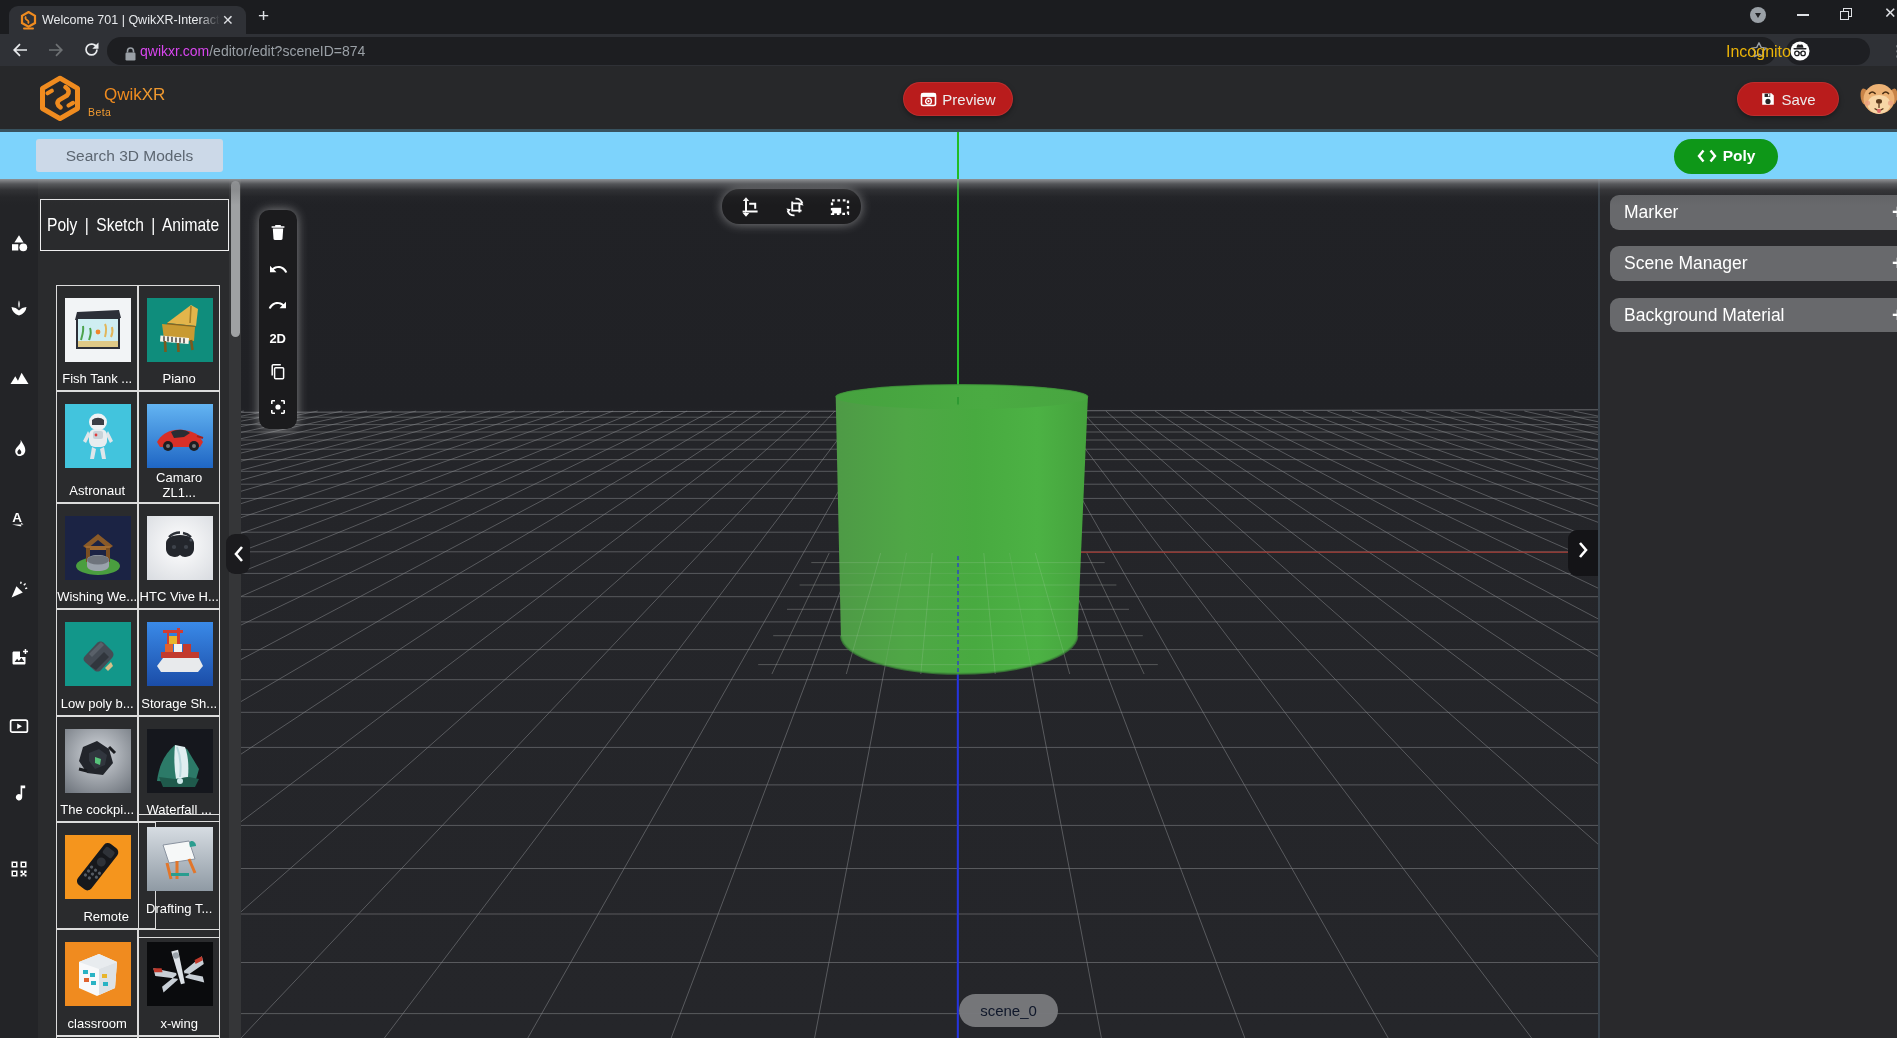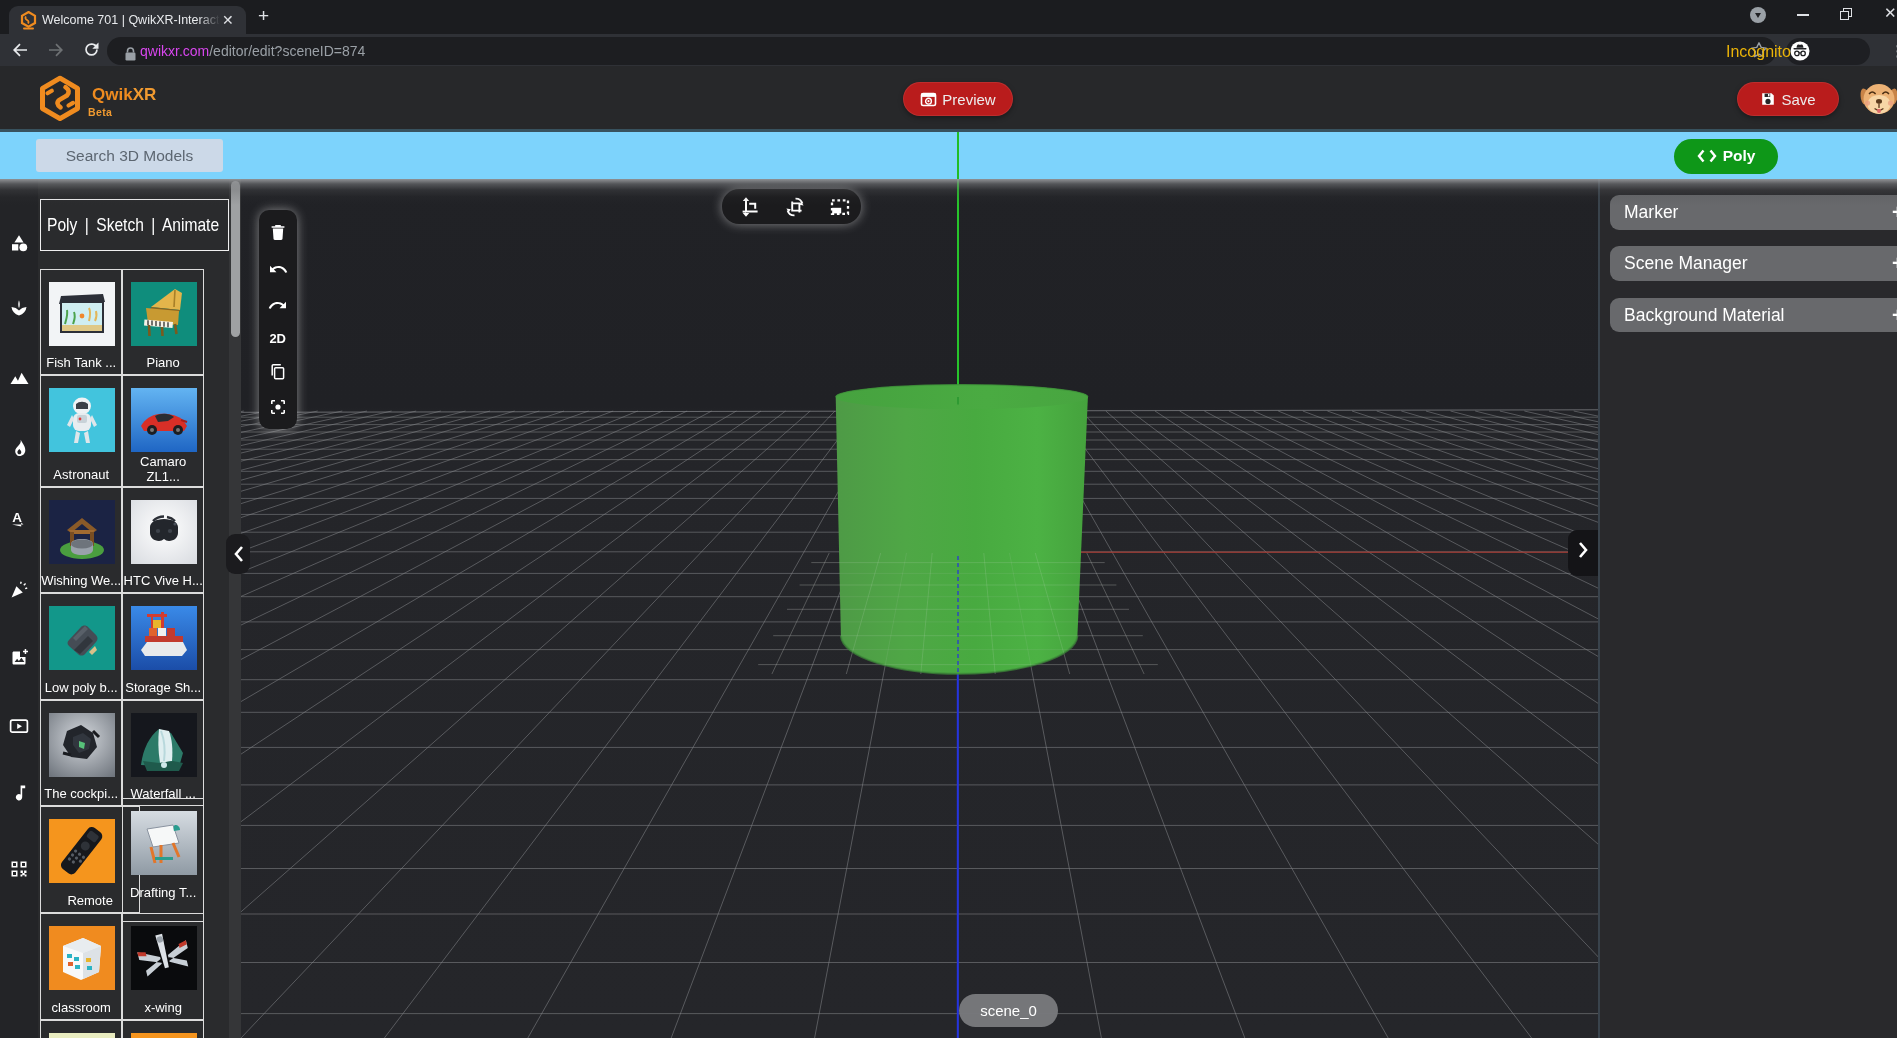--- a/index.html
+++ b/index.html
@@ -11,32 +11,32 @@
 .hbtn{position:absolute;height:34px;border-radius:17px;background:#b91c1c;border:1px solid rgba(255,255,255,0.08);box-shadow:0 2px 5px rgba(0,0,0,0.35);color:#ededed;font-size:15px;display:flex;align-items:center;justify-content:center;gap:5px}
 #tealline{position:absolute;left:0;top:129px;width:1897px;height:2.5px;background:#38525e}
 #searchrow{position:absolute;left:0;top:131.5px;width:1897px;height:47.5px;background:#7dd3fc}
 #searchinput{position:absolute;left:36px;top:7.5px;width:187px;height:33px;background:#ccd9e8;border-radius:3px;color:#5c6671;font-size:15.5px;text-align:center;line-height:33px}
 #codebtn{position:absolute;left:1674px;top:7px;width:104px;height:35px;border-radius:17.5px;background:#0e9718;color:#fff;display:flex;align-items:center;justify-content:center;gap:6px;font-size:15.5px;font-weight:bold}
 #main{position:absolute;left:0;top:179px;width:1897px;height:859px;background:#2a2b2d}
 #rail{position:absolute;left:0;top:0;width:38px;height:859px;background:#232427}
 .ric{position:absolute;left:9px}
 #panel{position:absolute;left:38px;top:0;width:192px;height:859px;background:#2a2b2d}
 #polybox{position:absolute;left:2px;top:19.5px;width:189px;height:52px;border:1px solid #f0f0f0;color:#fff;font-size:19px;line-height:50px;padding-left:6px;white-space:nowrap;overflow:hidden}
-.cell{position:absolute;border:1px solid #dcdcdc;margin:0}
+.cell{position:absolute;border:1px solid #dcdcdc;margin:16px}
 .cap{position:absolute;left:0;width:100%;text-align:center;color:#fff;font-size:13px;line-height:15px}
 #sbtrack{position:absolute;left:229px;top:0;width:12px;height:859px;background:#353638}
 #sbthumb{position:absolute;left:230.5px;top:2px;width:9px;height:156px;border-radius:4.5px;background:#9fa1a3}
 #canvas{position:absolute;left:240px;top:0;width:1358px;height:859px;overflow:hidden}
 #topband{position:absolute;left:0;top:0;width:1897px;height:26px;background:linear-gradient(180deg,rgba(150,152,155,0.95) 0px,rgba(125,127,130,0.55) 5px,rgba(88,89,92,0.28) 11px,rgba(60,61,64,0.1) 18px,rgba(60,61,64,0) 26px);pointer-events:none}
 #toptools{position:absolute;left:722px;top:9.5px;width:139px;height:35px;border-radius:17px;background:#1b1b1d;box-shadow:0 0 11px rgba(255,255,255,0.45)}
 #lefttools{position:absolute;left:259px;top:31px;width:38px;height:219px;border-radius:10px;background:#1b1b1d;box-shadow:0 0 11px rgba(255,255,255,0.45)}
 .tic{position:absolute;left:9px}
 #lchev{position:absolute;left:226px;top:355px;width:24px;height:40px;border-radius:9px;background:#1b1b1e}
 #rchev{position:absolute;left:1568px;top:351px;width:30px;height:46px;border-radius:9px 0 0 9px;background:#141417}
-#scenepill{position:absolute;left:959px;top:815px;width:99px;height:33px;border-radius:16.5px;background:rgba(120,121,124,0.97);color:#ffffff;font-size:15px;text-align:center;line-height:33px}
+#scenepill{position:absolute;left:959px;top:815px;width:99px;height:33px;border-radius:16.5px;background:rgba(120,121,124,0.97);color:#0f172a;font-size:15px;text-align:center;line-height:33px}
 #rightpanel{position:absolute;left:1598px;top:0;width:299px;height:859px;background:#29292c;overflow:hidden;border-left:2px solid #39434c}
 .acc{position:absolute;left:10px;width:300px;height:34.5px;border-radius:9px;background:#68696c;color:#fff;font-size:17.5px;line-height:34.5px;padding-left:14px}
 .acc .plus{position:absolute;left:282px;top:0;font-weight:bold;font-size:20px}
 .chev{display:block;margin:11px auto}
 </style></head>
 <body>
 <div id="tabstrip">
   <div id="tab">
     <div style="position:absolute;left:11px;top:5px"><svg width="17" height="19" viewBox="0 0 17 19" style="">
           <path d="M8.5 1 L15 4.8 V12 L8.5 15.8 L2 12 V4.8 Z" fill="none" stroke="#ef8b1f" stroke-width="2.2"></path>
@@ -85,22 +85,22 @@
       </svg></div>
   <div style="position:absolute;left:1726px;top:9px;color:#eab308;font-size:16px">Incognito</div>
   <div style="position:absolute;left:1890px;top:8px;color:#e8eaed;font-size:15px">⋮</div>
 </div>
 <div id="appheader">
   <div style="position:absolute;left:37px;top:9px"><svg width="46" height="46" viewBox="0 0 46 46" style="">
         <path d="M23 3.2 L40.5 13.3 V33.5 L23 43.6 L5.5 33.5 V13.3 Z" fill="none" stroke="#ef8b1f" stroke-width="5" stroke-linejoin="round"></path>
 <path d="M28.5 12.2 q5.5 3.8 1.5 8.2 l-7.5 4.4 q-4.5 3.6 1 7.6" fill="none" stroke="#ef8b1f" stroke-width="4.6" stroke-linecap="round"></path>
 <path d="M31.5 30.5 l4.5-2.6 M14.8 15.8 l-4.3 2.5" fill="none" stroke="#ef8b1f" stroke-width="4.2" stroke-linecap="round"></path>
       </svg></div>
-  <div style="position:absolute;left:92px;top:19px;color:#ef8b1f;font-size:17px;font-weight:bold">Qwik<span style="color:#f09a30">XR</span></div>
-  <div style="position:absolute;left:88px;top:40px;color:#f09a30;font-size:10.5px;font-weight:bold;letter-spacing:0.4px">Beta</div>
+  <div style="position:absolute;left:104px;top:19px;color:#ef8b1f;font-size:17px;font-weight:normal">Qwik<span style="color:#f09a30">XR</span></div>
+  <div style="position:absolute;left:88px;top:40px;color:#f09a30;font-size:10.5px;font-weight:normal;letter-spacing:0.4px">Beta</div>
   <div class="hbtn" style="left:903px;top:16px;width:110px">
       <svg width="17" height="17" viewBox="0 0 17 17" style="">
         <rect x="1.5" y="2.5" width="14" height="12" rx="1.6" fill="none" stroke="#fff" stroke-width="1.6"></rect>
 <rect x="1.5" y="2.5" width="14" height="3.4" fill="#fff"></rect>
 <circle cx="8.5" cy="10.2" r="2.9" fill="none" stroke="#fff" stroke-width="1.4"></circle>
         <circle cx="8.5" cy="10.2" r="1.1" fill="#fff"></circle>
       </svg>
       <span>Preview</span>
     </div>
   <div class="hbtn" style="left:1737px;top:16px;width:102px">

